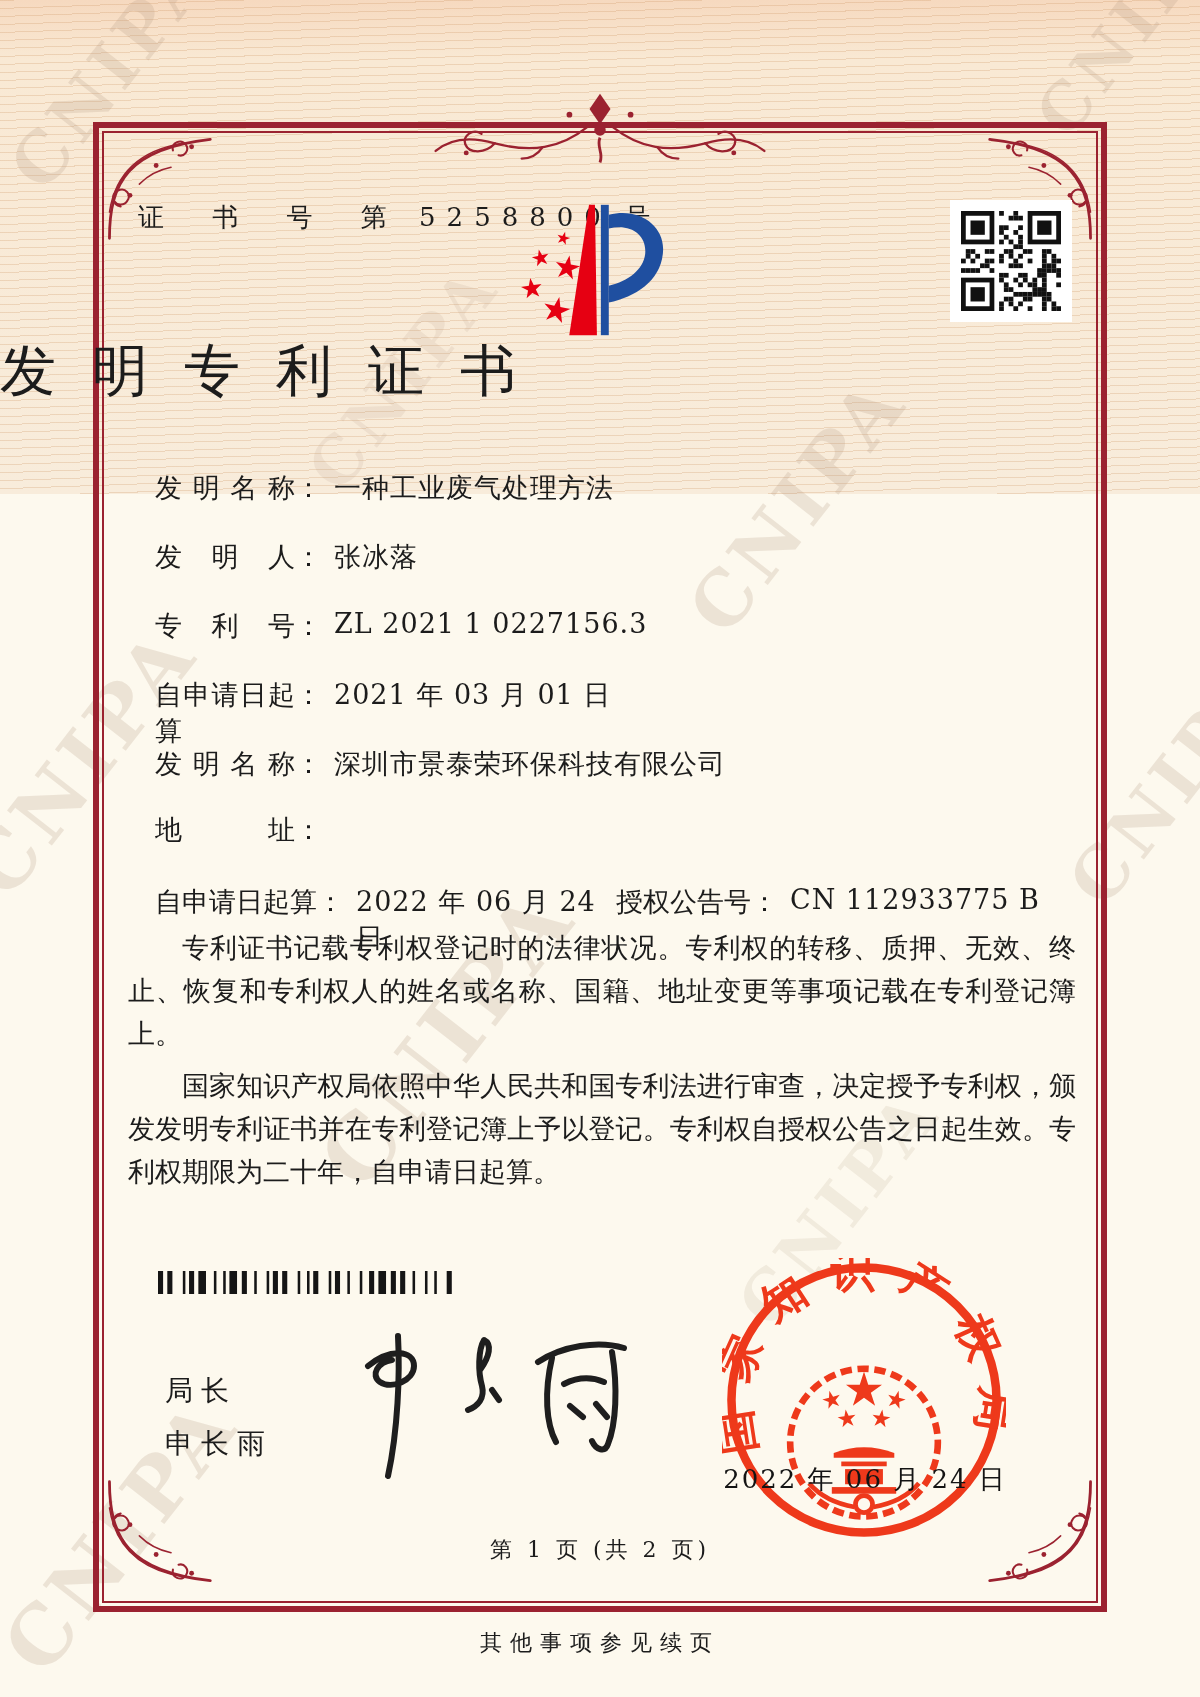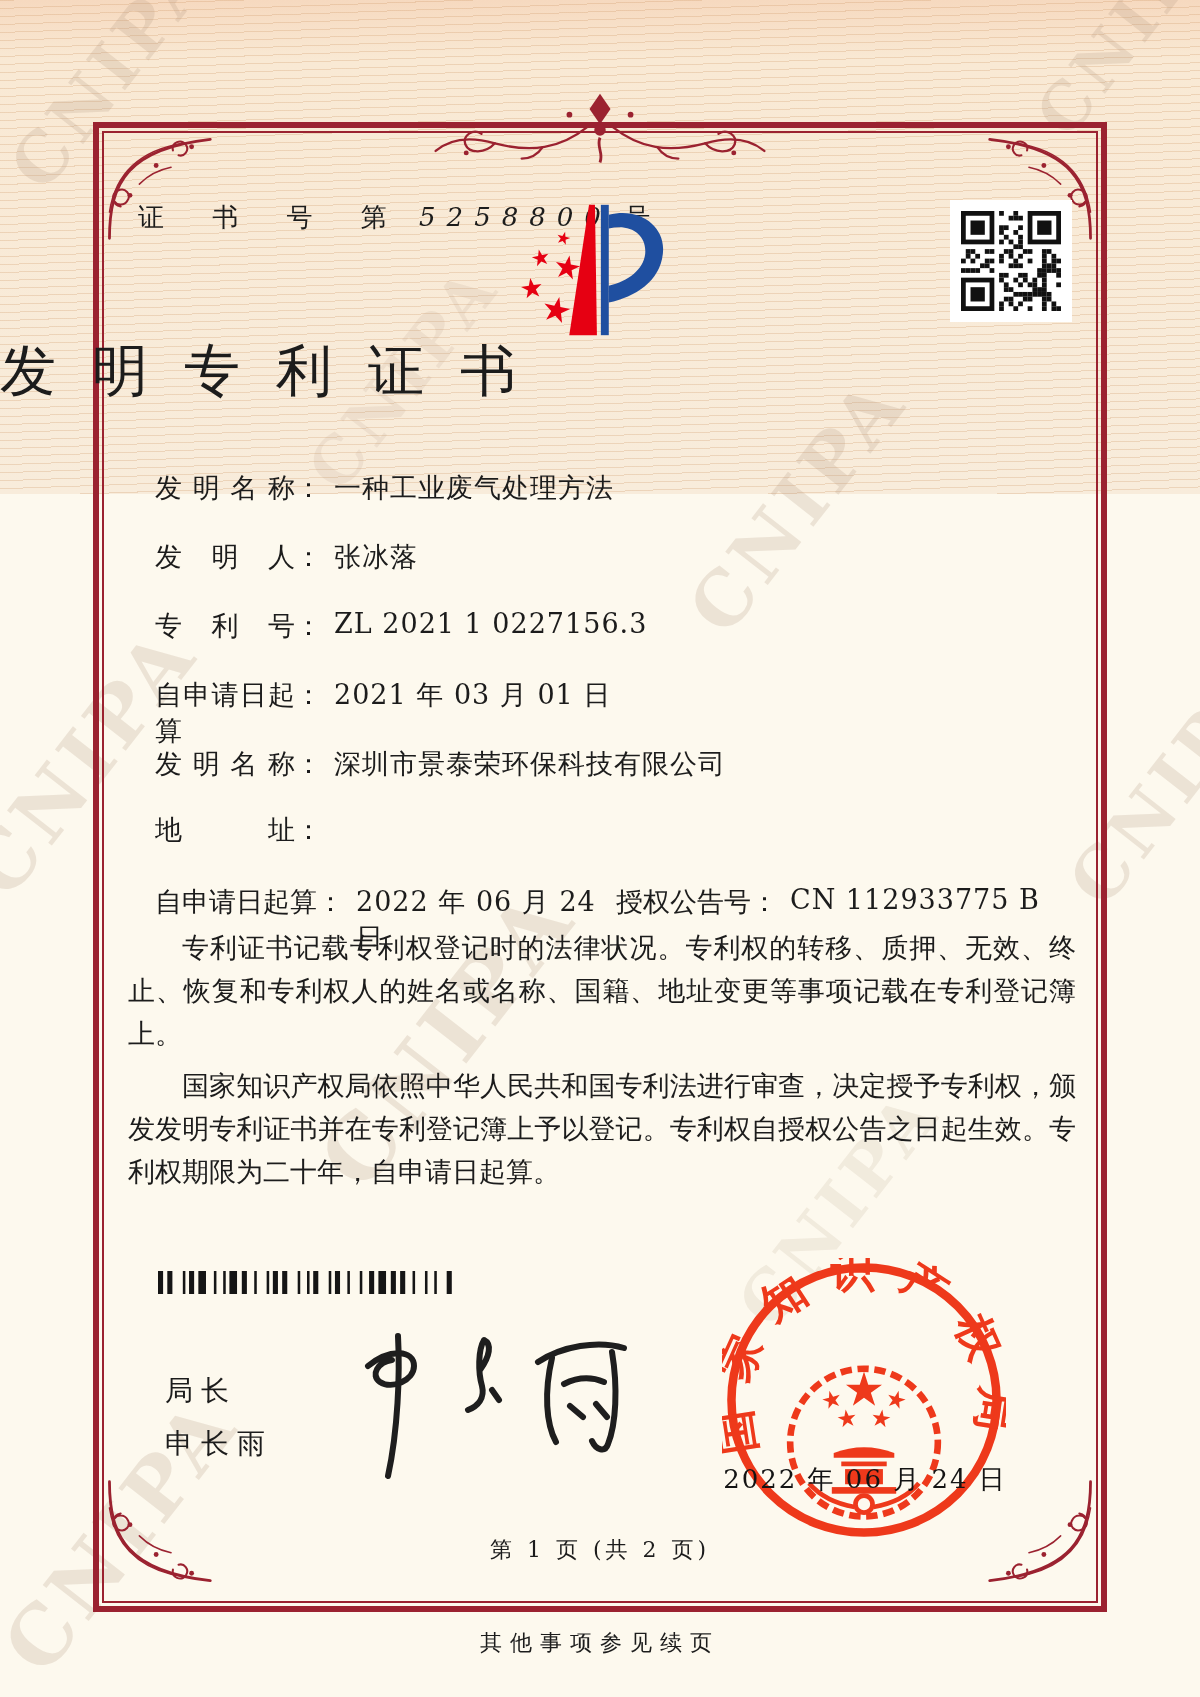--- a/index.html
+++ b/index.html
@@ -30,21 +30,21 @@
   }
   .frame::after{
     content:""; position:absolute; inset:3px; border:2px solid #9b2230;
   }
   .ornament{position:absolute; z-index:4; pointer-events:none;}
   
   .content{position:absolute; inset:0; z-index:5;}
   .abs{position:absolute;}
   .cert-no{left:138px; top:200px; font-size:26px;}
   .cert-no .lbl{letter-spacing:20px;}
-  .cert-no .num{letter-spacing:11px; margin-left:4px;font-style:italic;}
+  .cert-no .num{letter-spacing:11px; margin-left:4px;}
   .cert-no .suf{margin-left:4px;}
   .title-row{left:0; right:0; top:334px; }
   .title-row span{font-size:56px; letter-spacing:36px; margin-right:-36px; font-weight:500;}
   .qr-box{left:950px; top:200px; width:122px; height:122px; background:#ffffff; padding:0;}
   .qr-box svg{position:absolute; left:11px; top:11px;}
   
   .field-row{left:155px; font-size:27px; display:flex; align-items:flex-start; width:900px;}
   .f-label{display:inline-block; width:140px; text-align:justify; text-align-last:justify; flex:0 0 140px;}
   .f-colon{flex:0 0 auto;}
   .f-value{margin-left:12px; letter-spacing:1px;}

